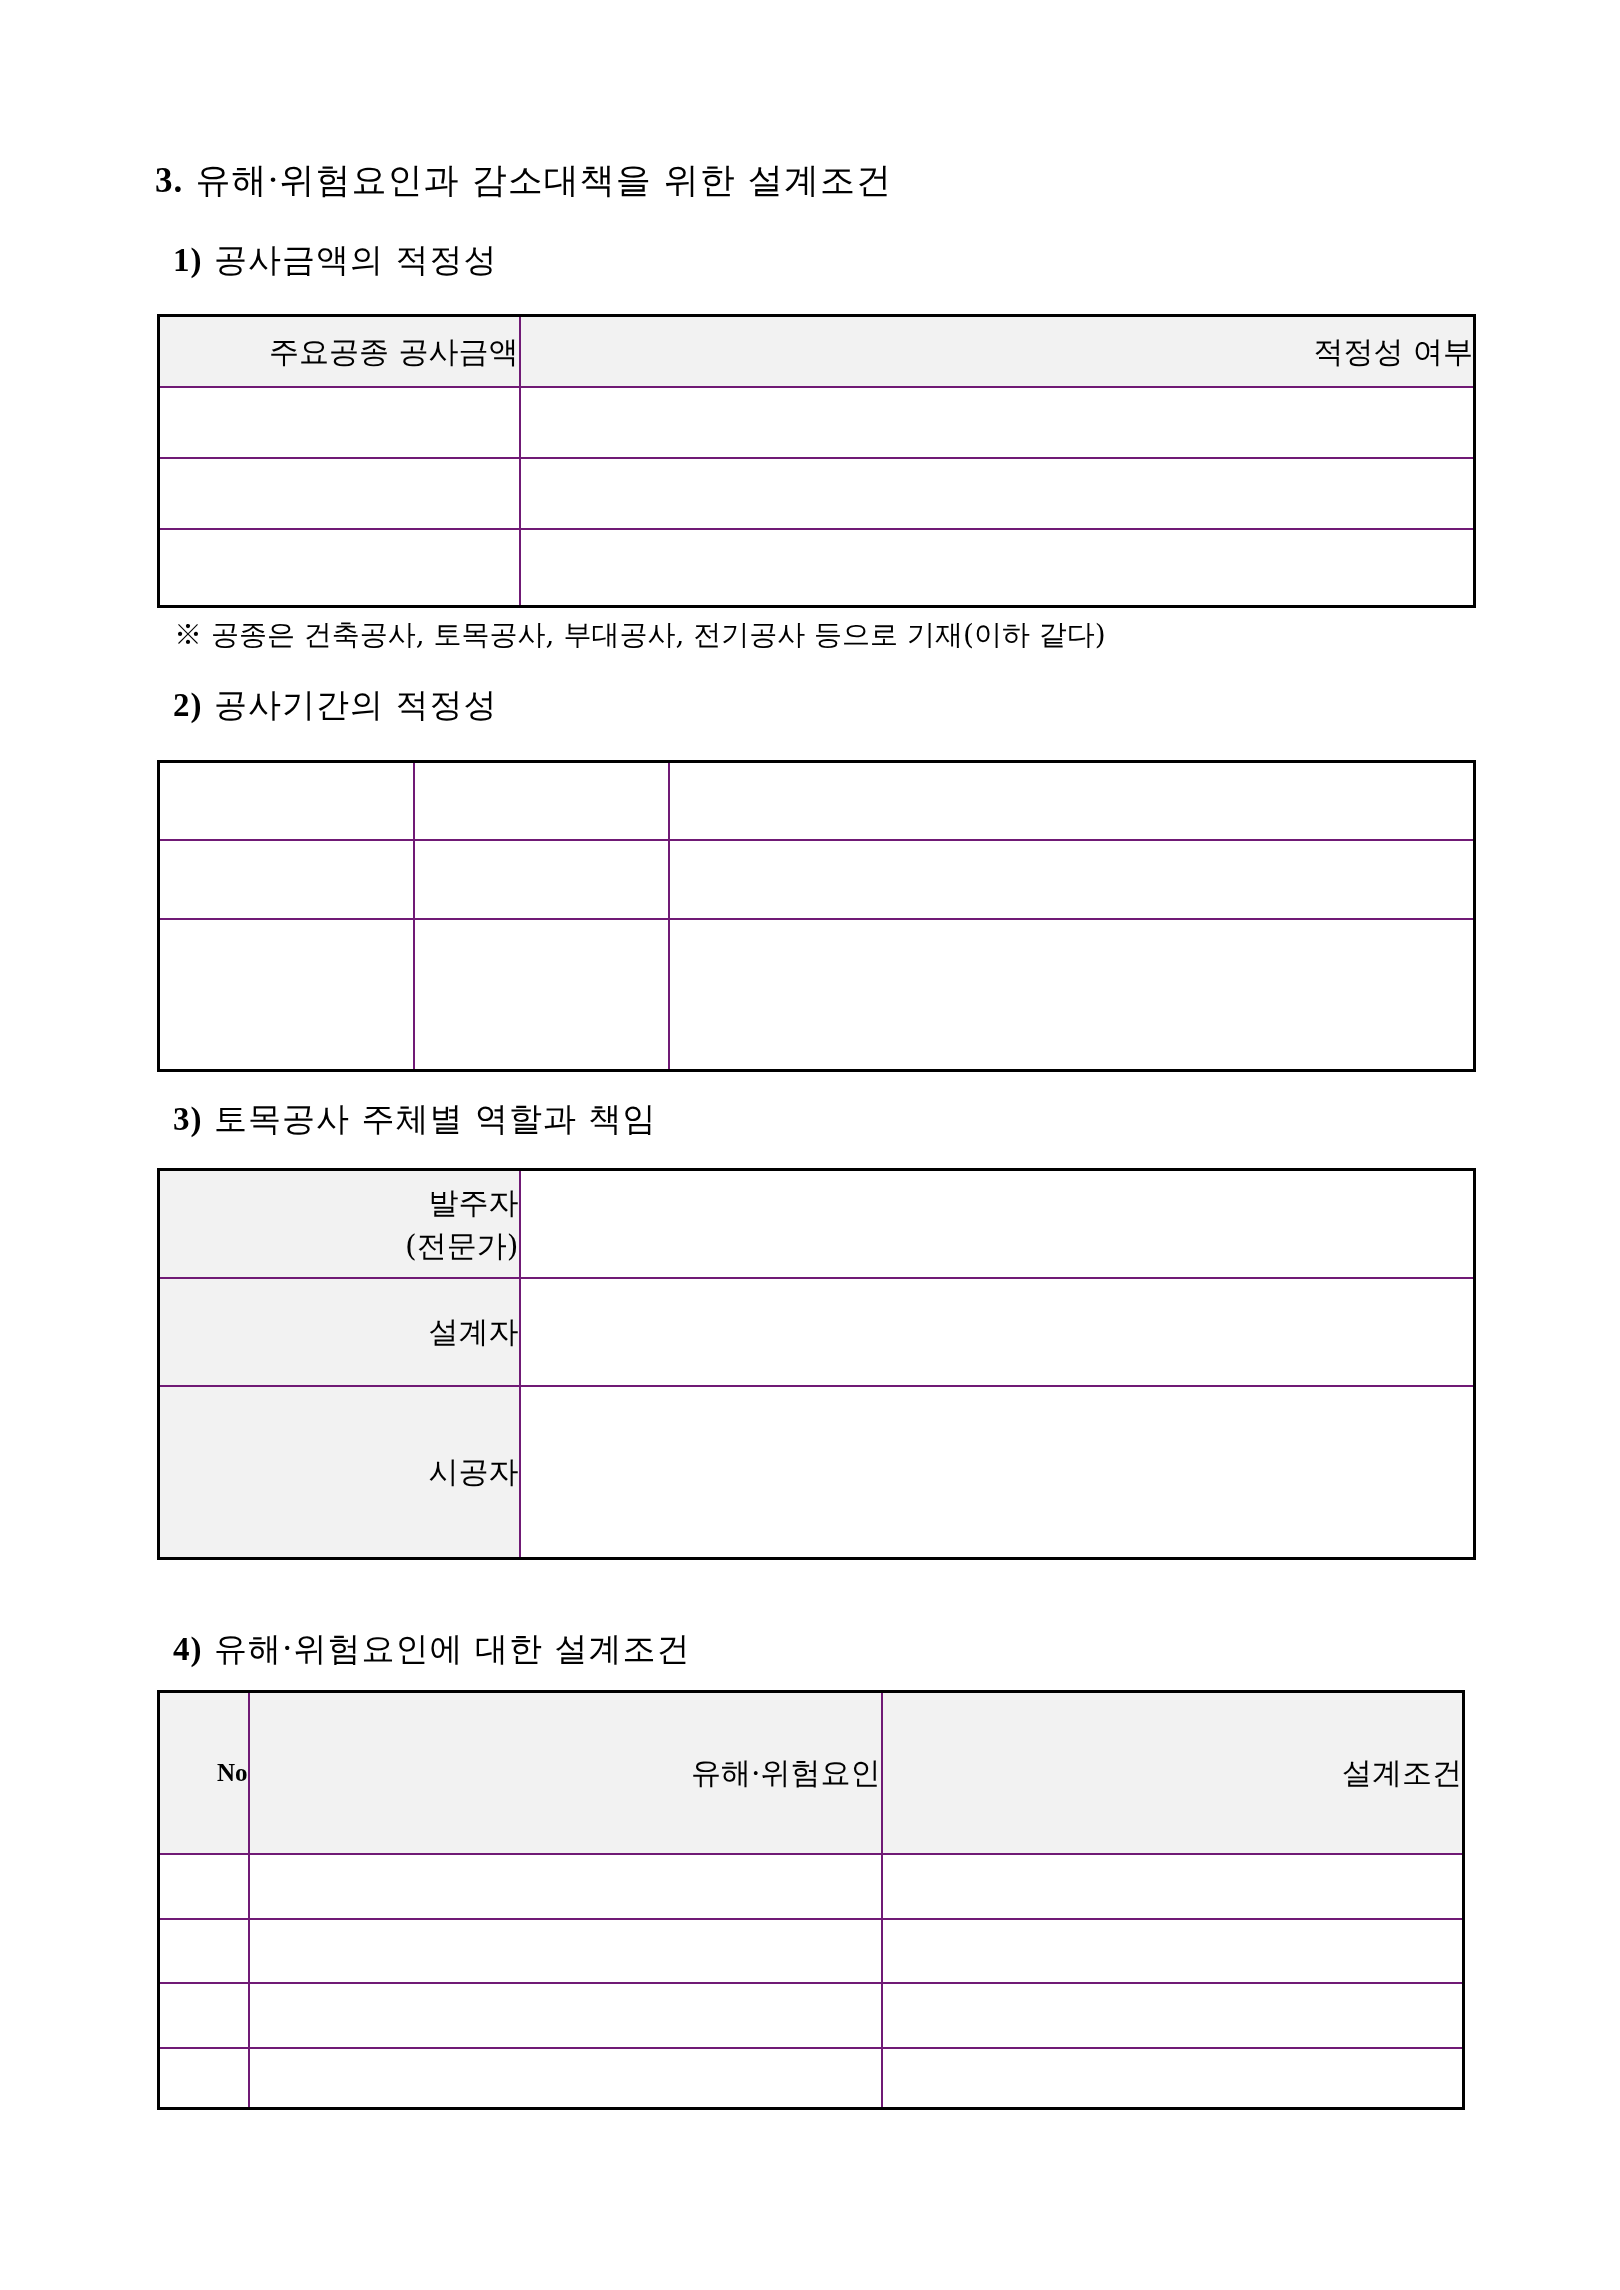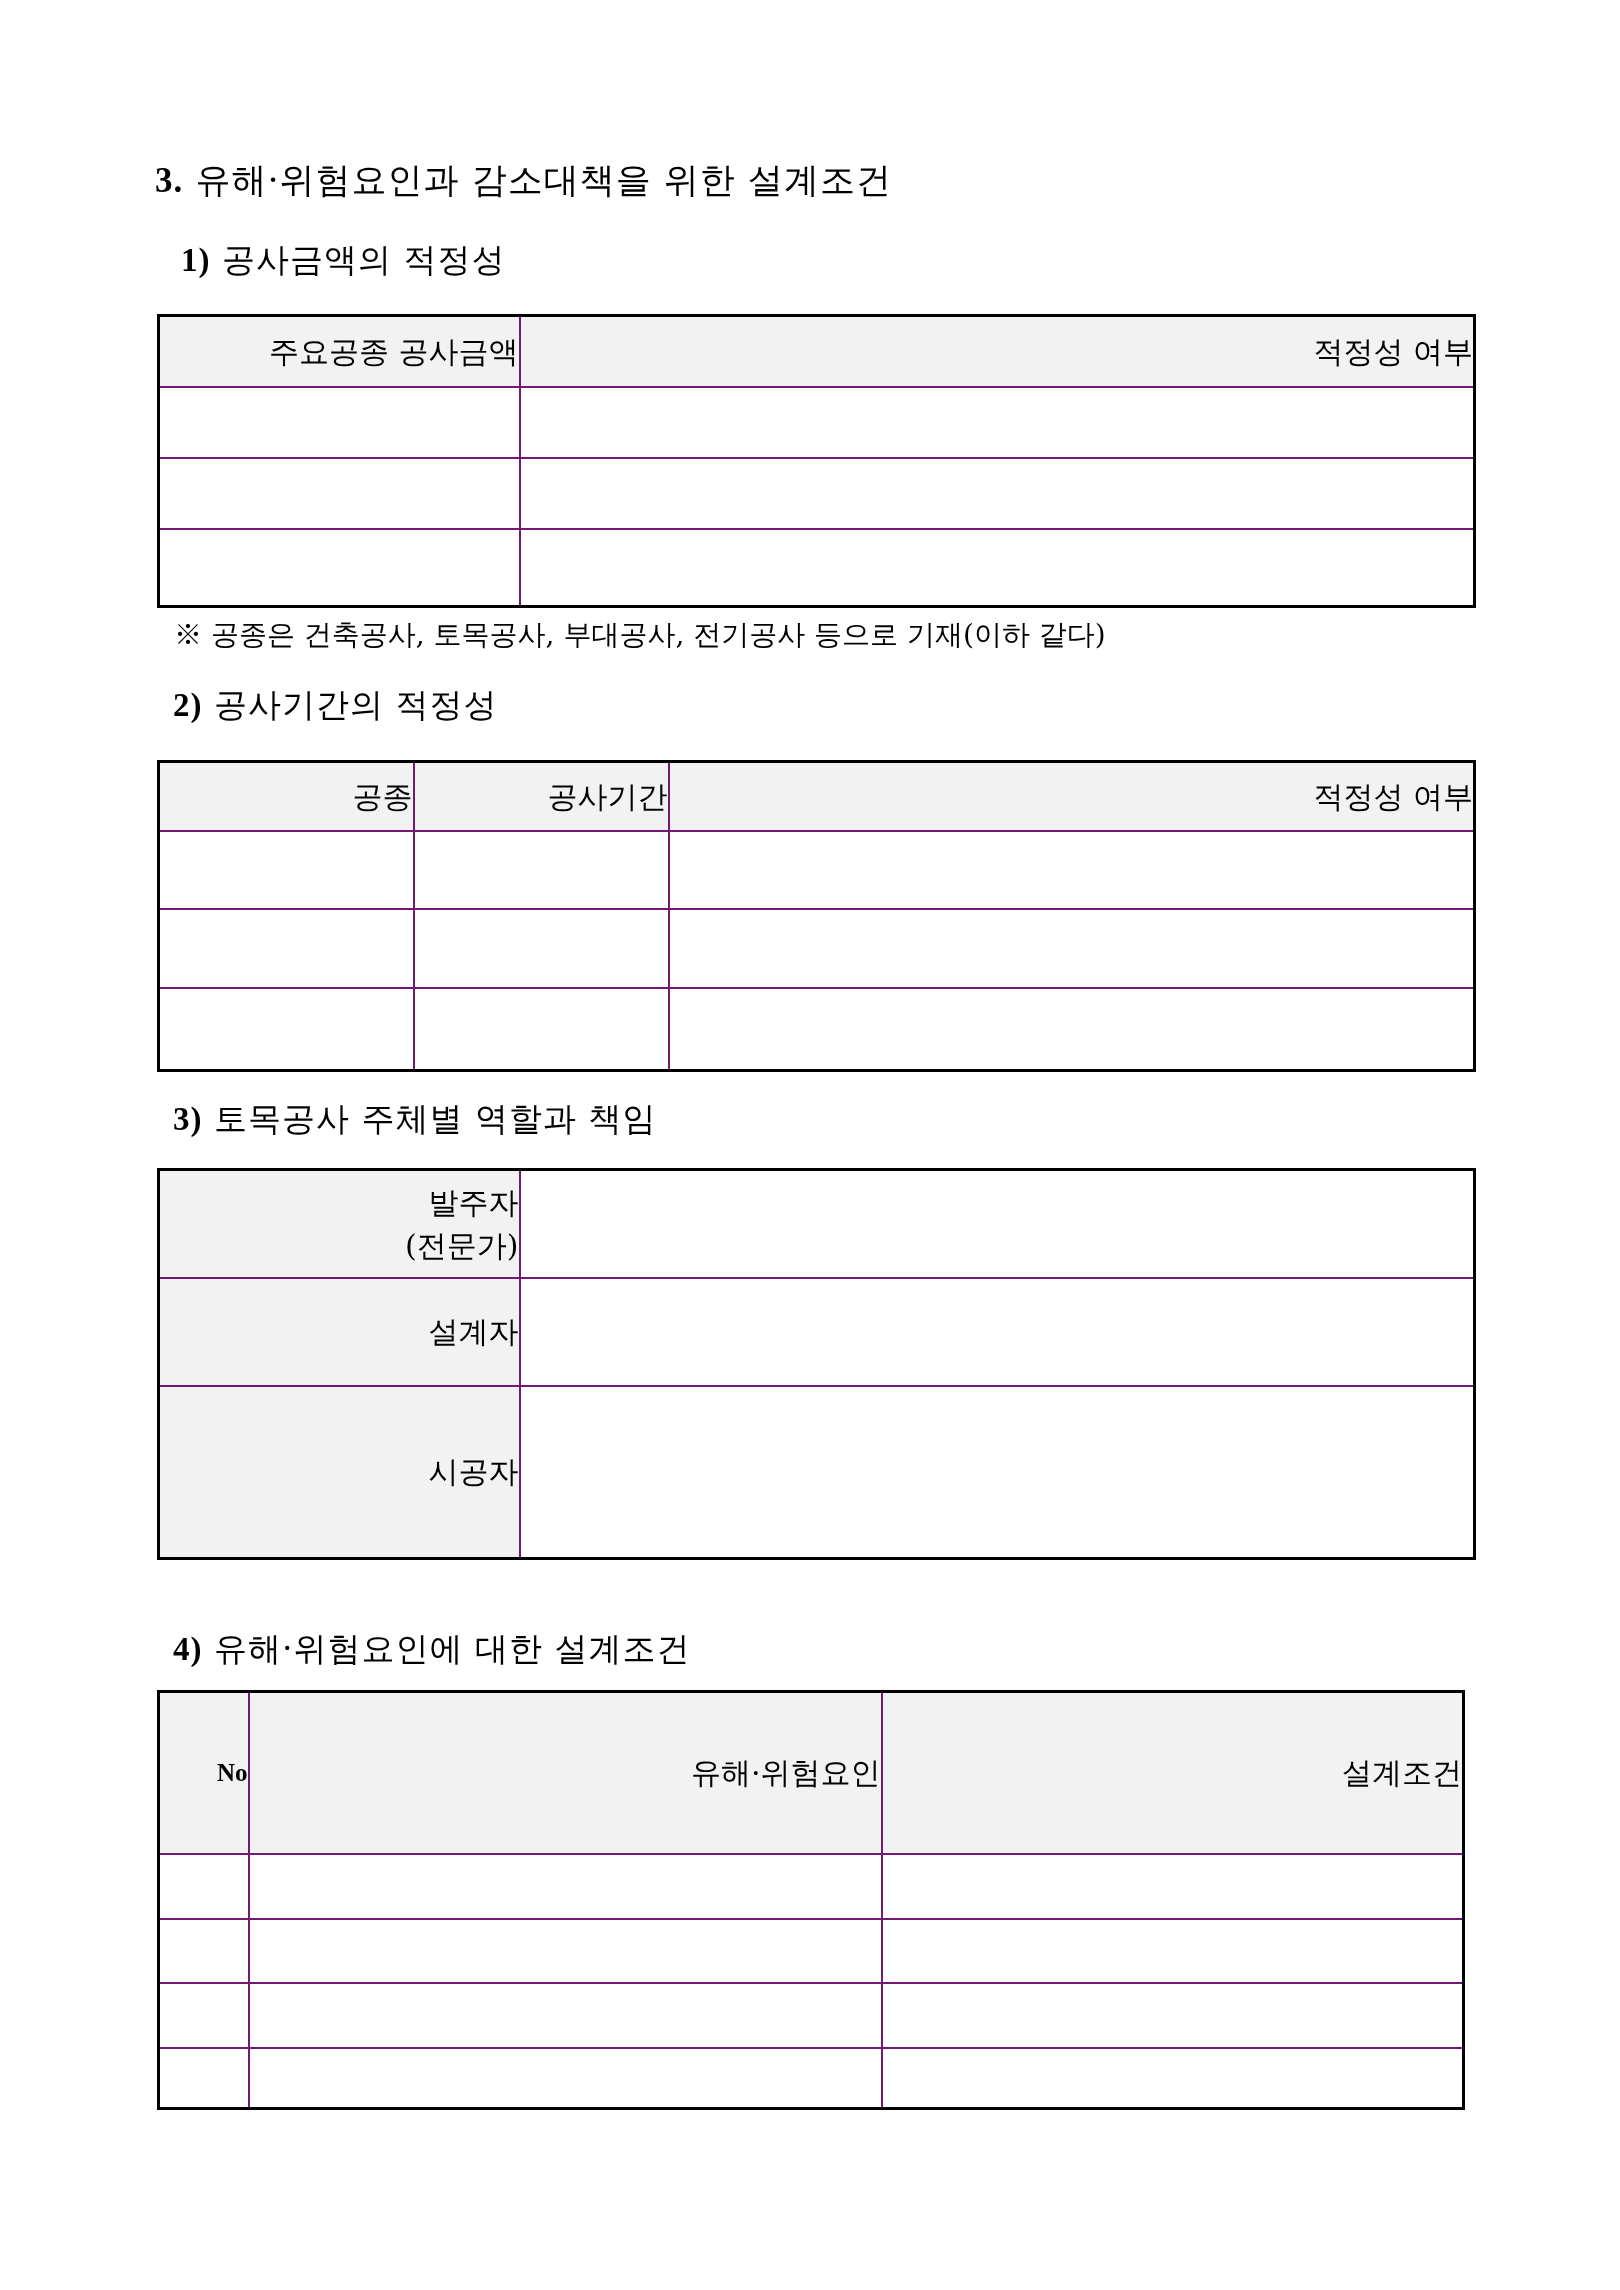--- a/index.html
+++ b/index.html
@@ -15,21 +15,21 @@
   .no { font-family:"Liberation Serif",serif; font-weight:bold; font-size:25px; }
 </style>
 </head>
 <body>
 
 <div class="h" style="left:155px;top:157px;font-size:35px;">
   <b>3.</b>
   <span>유해·위험요인과 감소대책을 위한 설계조건</span>
 </div>
 
-<div class="h" style="left:181px;top:238px;">
+<div class="h" style="left:173px;top:238px;">
   <b>1)</b>
   <span>공사금액의 적정성</span>
 </div>
 <table style="left:157px;top:314px;width:1319px;height:294px;">
   <colgroup>
       <col style="width:361px">
       <col>
     </colgroup>
   <tbody>
       <tr class="hd" style="height:71px;">
@@ -56,25 +56,20 @@
   <b>2)</b>
   <span>공사기간의 적정성</span>
 </div>
 <table style="left:157px;top:760px;width:1319px;height:312px;">
   <colgroup>
       <col style="width:255px">
       <col style="width:255px">
       <col>
     </colgroup>
   <tbody>
-      <tr style="height:69px;">
-    <td class="hd">공종</td>
-    <td class="hd">공사기간</td>
-    <td class="hd">적정성 여부</td>
-  </tr>
   <tr style="height:78px;">
     <td></td>
     <td></td>
     <td></td>
   </tr>
   <tr style="height:79px;">
     <td></td>
     <td></td>
     <td></td>
   </tr>

